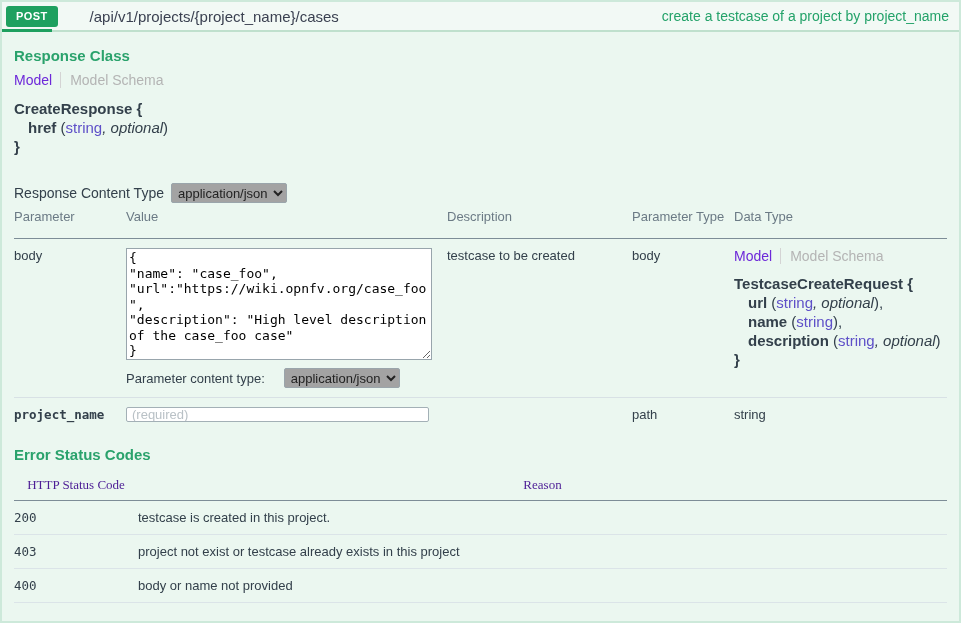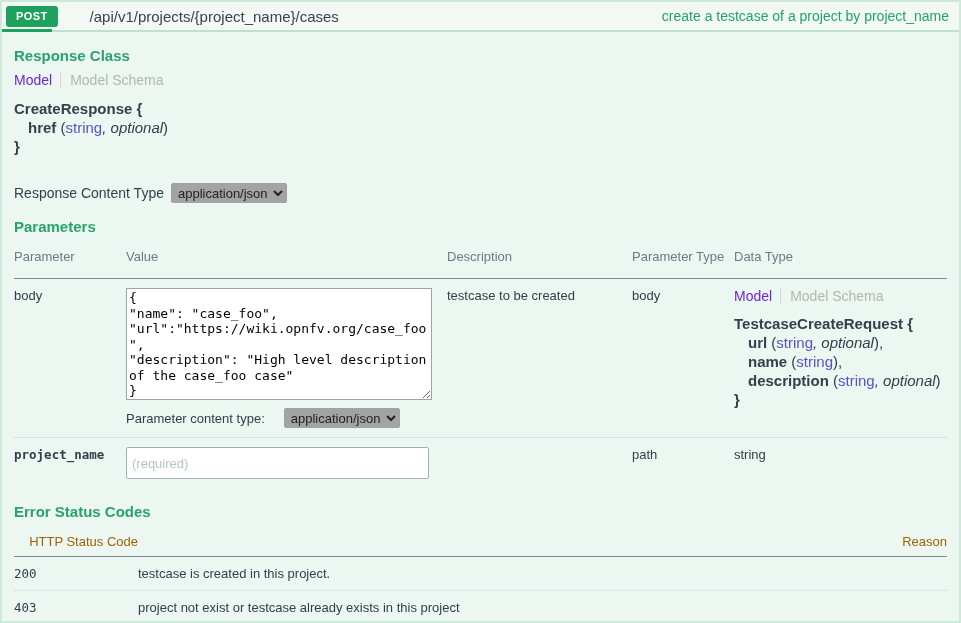--- a/index.html
+++ b/index.html
@@ -84,34 +84,34 @@
     overflow-y: scroll; resize: both;
   }
   textarea.body-input::-webkit-scrollbar { width: 13px; }
   textarea.body-input::-webkit-scrollbar-track { background: #f2f2f2; border-left: 1px solid #ddd; }
   textarea.body-input::-webkit-scrollbar-thumb { background: #c7c7c7; border: 2px solid #f2f2f2; }
   textarea.body-input::-webkit-scrollbar-button { height: 12px; background: #e4e4e4; }
 
   .pct-row { margin-top: 5px; font-size: 13px; color: #33404b; display: flex; align-items: center; gap: 19px; }
 
   input.text-field {
-    width: 303px; height: 32px;
+    width: 303px; height: 15px;
     font-family: "Liberation Sans", sans-serif; font-size: 13px; color: #0369a1;
     border: 1px solid #a3b0b6; border-radius: 2px;
     padding: 2px 5px; background: #fff;
   }
   input.text-field::placeholder { color: #b9c1c6; }
 
   .dt-tabs { margin-bottom: 10px; }
 
   
   table.error-table { width: 100%; border-collapse: collapse; font-size: 13px; color: #33404b; margin-top: 2px; }
   table.error-table th {
-    text-align: right; font-weight: normal; color: #a16207;
-    padding: 6px 0 7px 0; border-bottom: 1px solid #7d8d97;
+    text-align: center; font-weight: normal; color: #4c1d95;
+    padding: 6px 0 7px 0; border-bottom: 1px solid #7d8d97; font-family: Liberation Serif, serif;
   }
   table.error-table td { padding: 9px 0; border-bottom: 1px solid #dbe4e8; }
   .code-cell { font-family: "DejaVu Sans Mono", monospace; font-size: 12.5px; }
 </style>
 </head>
 <body>
 
 <div class="page">
 
   <div class="op-header">
@@ -135,21 +135,20 @@
       <div class="sig-close">}</div>
     </div>
 
     <div class="rct-row">
       <span>Response Content Type</span>
       <select>
         <option>application/json</option>
       </select>
     </div>
 
-    <h2 class="section-title">Parameters</h2>
 
     <table class="data-table">
       <colgroup>
           <col style="width:112px">
           <col style="width:321px">
           <col style="width:185px">
           <col style="width:102px">
           <col>
         </colgroup>
       <thead>

